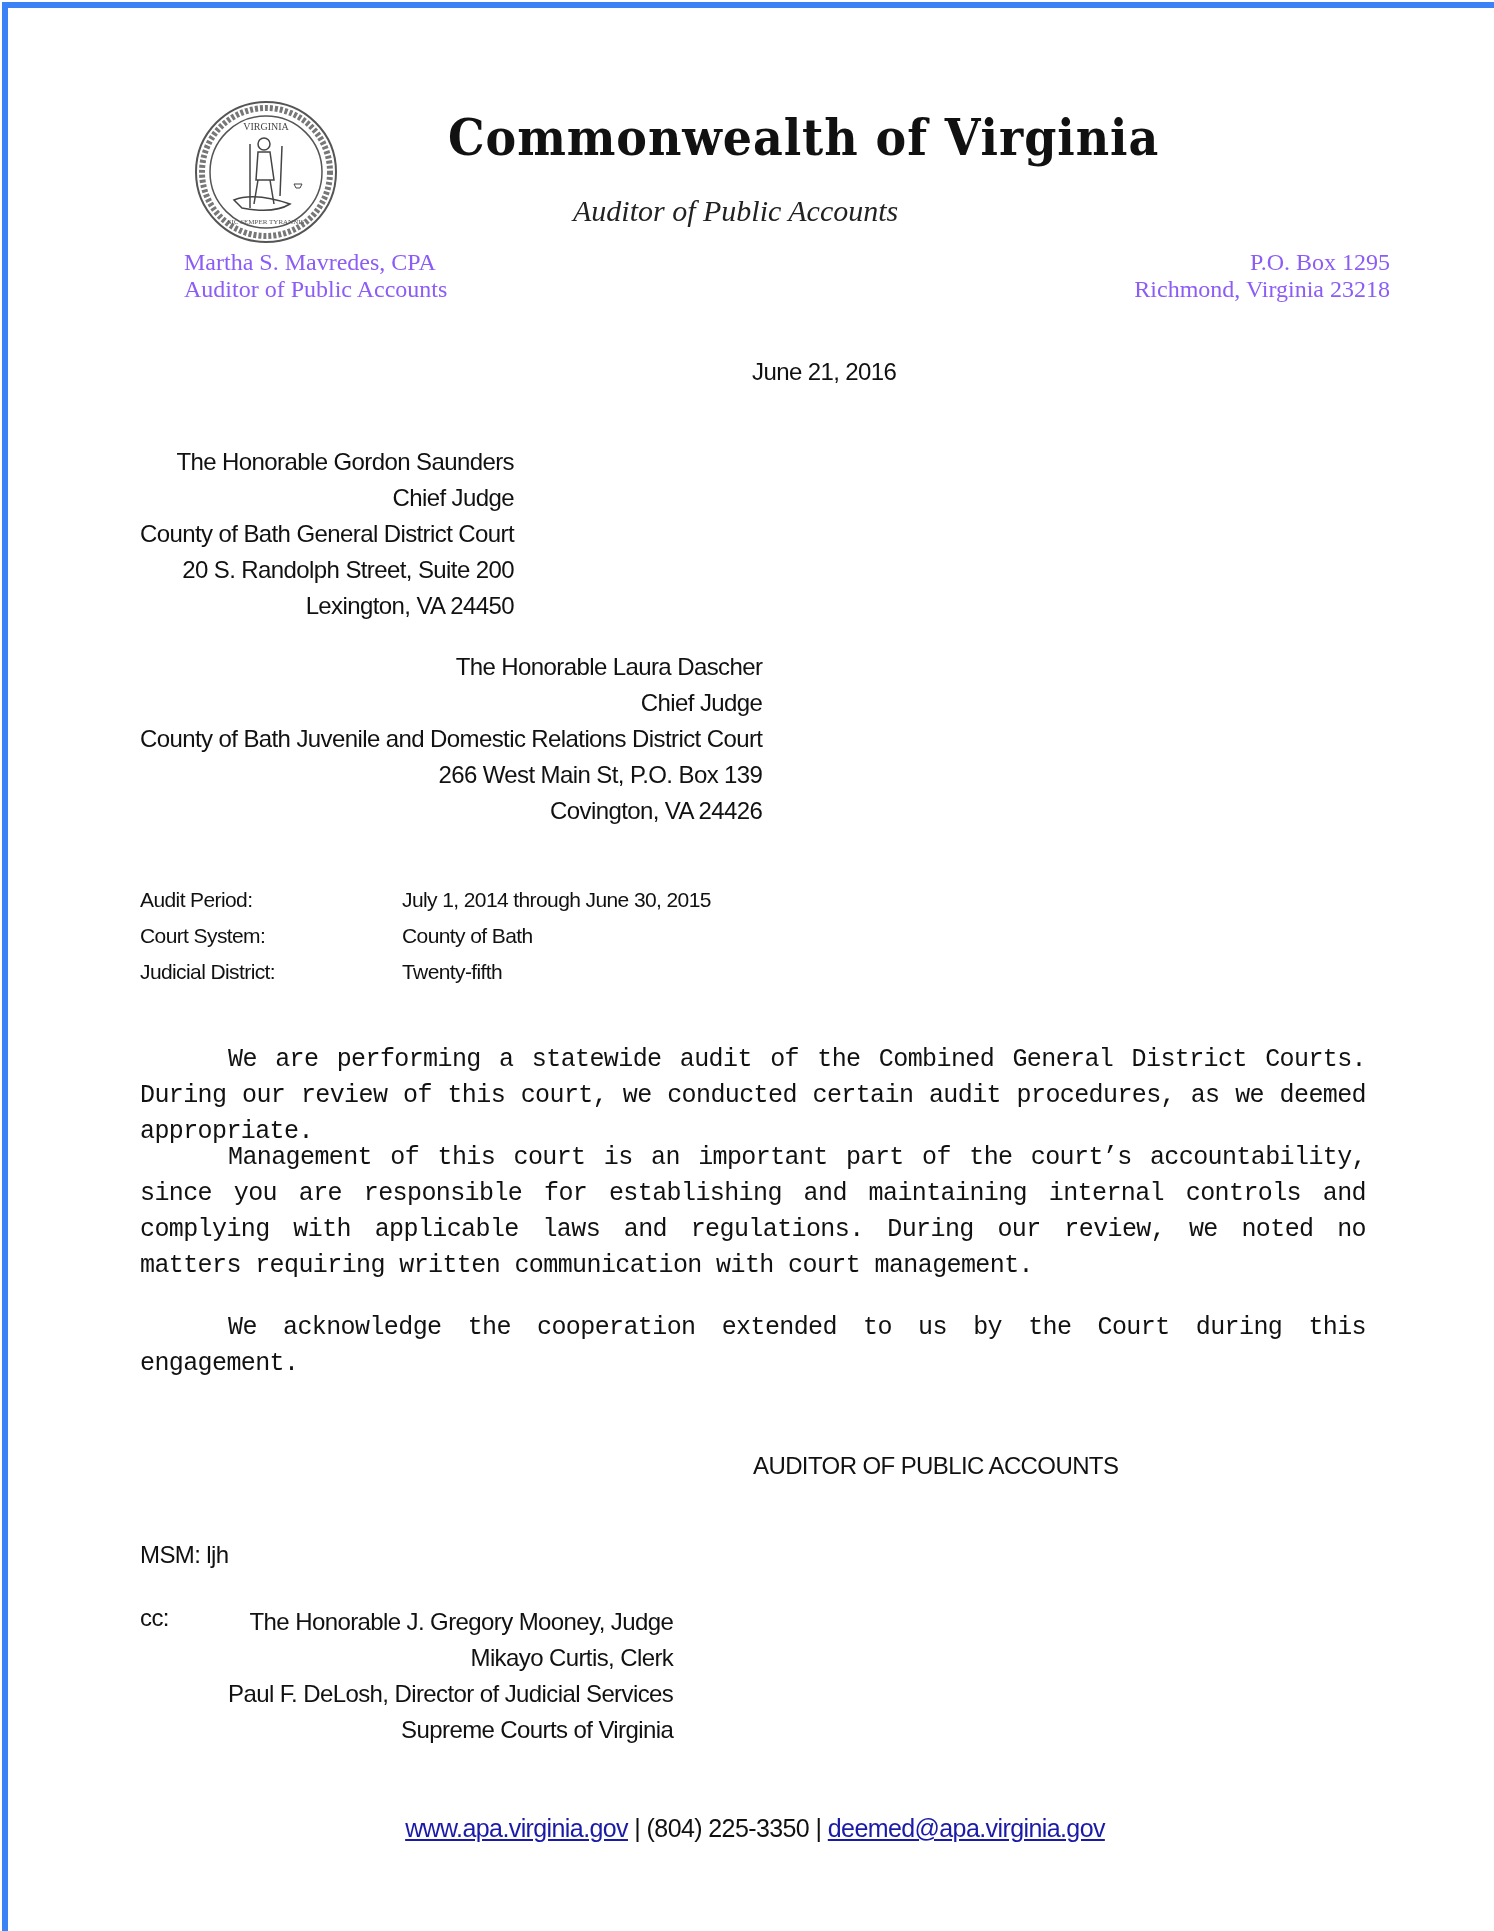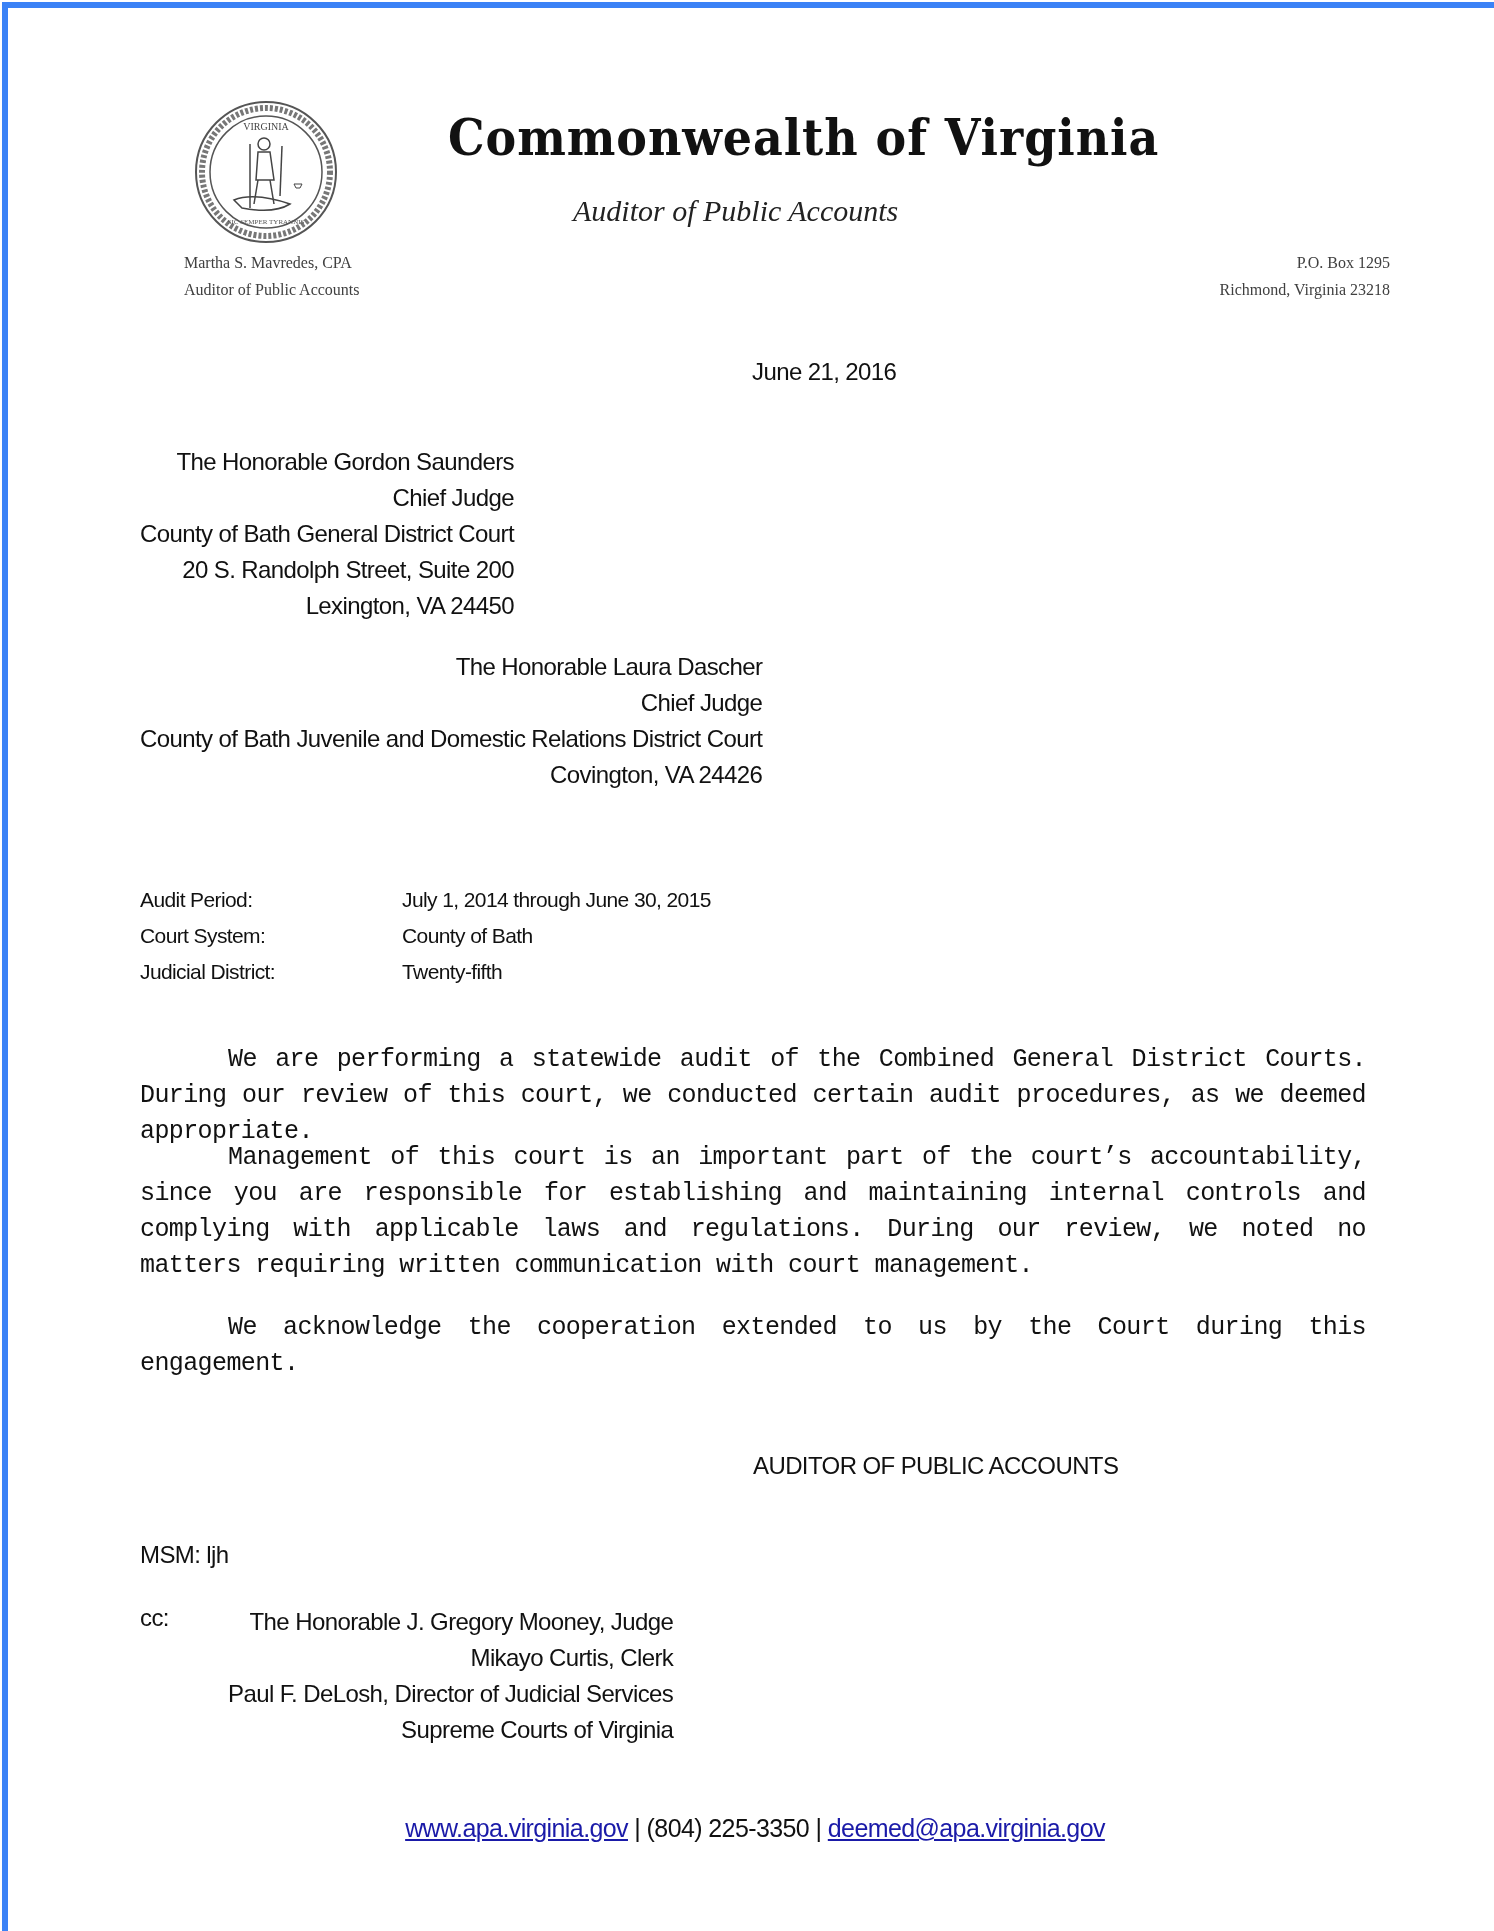--- a/index.html
+++ b/index.html
@@ -2,21 +2,21 @@
 <html><head>
 <meta charset="utf-8">
 <style>
   html,body{margin:0;padding:0;background:#fff;}
   body{width:1494px;height:1931px;position:relative;overflow:hidden;}
   .page{position:absolute;left:2px;top:2px;width:1488px;height:1925px;border:6px solid #3b82f6;background:#fff;}
   .abs{position:absolute;white-space:nowrap;color:#111;}
   .sans{font-family:Liberation Sans, sans-serif;font-size:24px;letter-spacing:-0.6px;text-align:right;}
   .title{font-family:"DejaVu Serif",serif;font-size:50px;font-weight:bold;letter-spacing:1px;transform:scaleX(0.92);transform-origin:left;}
   .subtitle{font-family:"Liberation Serif",serif;font-style:italic;font-size:30px;color:#222;}
-  .hdr{font-family:"Liberation Serif",serif;font-size:16px;color:#404040;line-height:27px;}
+  .hdr{font-family:"Liberation Serif",serif;font-size:24px;color:#8b5cf6;line-height:27px;}
   .lines div{height:36px;line-height:36px;}
   .para{position:absolute;left:134px;width:1226px;font-family:Liberation Mono, monospace;font-size:25px;letter-spacing:-0.6px;line-height:36px;text-align:justify;color:#111;}
   .para .indent{display:inline-block;width:88px;}
   .kv{position:absolute;left:134px;font-family:"Liberation Sans",sans-serif;font-size:21px;letter-spacing:-0.6px;color:#111;}
   .kv .row{height:36px;line-height:36px;display:flex;}
   .kv .k{width:262px;}
   a{color:#1a1aa8;text-decoration:underline;}
   .footer{position:absolute;left:0;width:1494px;top:1806px;text-align:center;font-family:"Liberation Sans",sans-serif;font-size:25px;letter-spacing:-0.6px;color:#111;}
 </style>
 </head>
@@ -62,20 +62,21 @@
     <div>Chief Judge</div>
     <div>County of Bath General District Court</div>
     <div>20 S. Randolph Street, Suite 200</div>
     <div>Lexington, VA  24450</div>
   </div>
 
   <div class="abs sans lines" style="left:132px;top:641px;">
     <div>The Honorable Laura Dascher</div>
     <div>Chief Judge</div>
     <div>County of Bath Juvenile and Domestic Relations District Court</div>
+    <div>266 West Main St, P.O. Box 139</div>
     <div>Covington, VA 24426</div>
   </div>
 
   <div class="kv" style="top:874px;left:132px;">
     <div class="row">
         <span class="k">Audit Period:</span>
         <span>July 1, 2014 through June 30, 2015</span>
       </div>
     <div class="row">
         <span class="k">Court System:</span>

